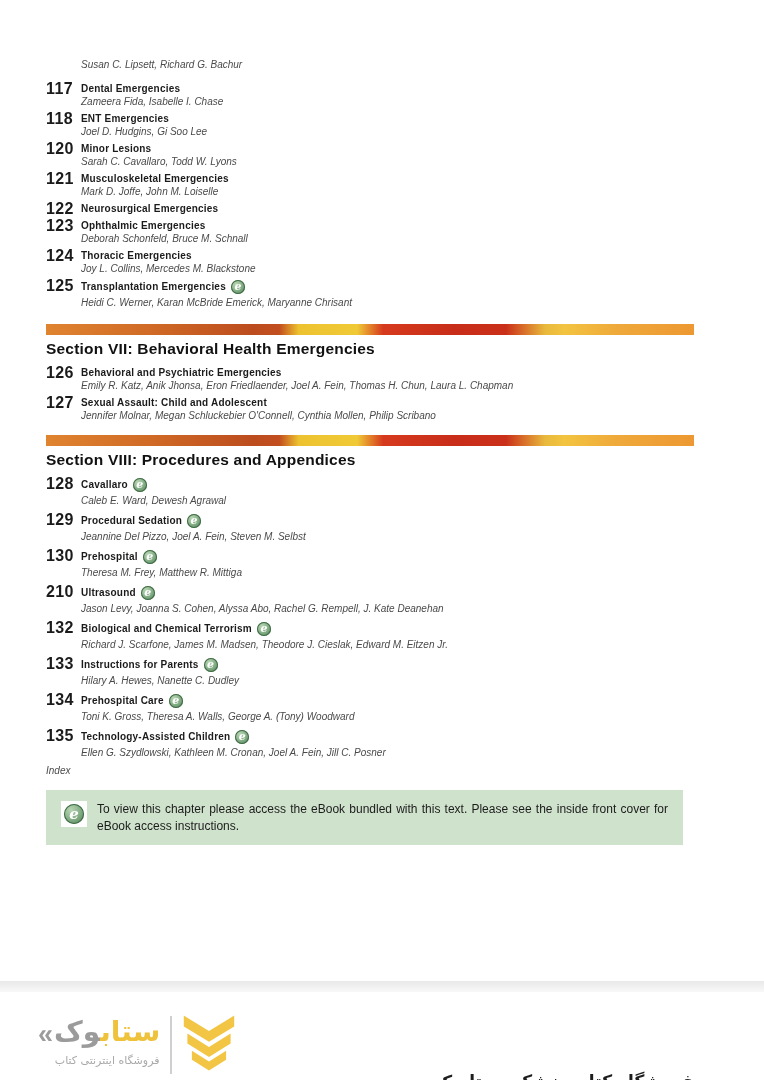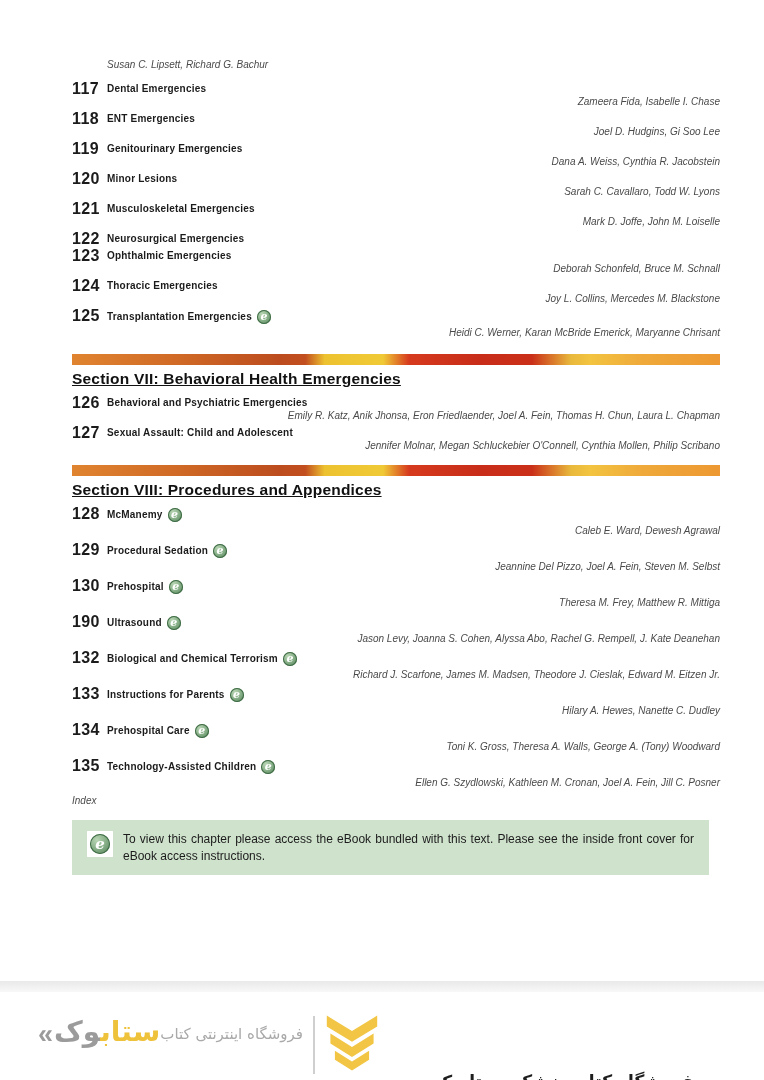--- a/index.html
+++ b/index.html
@@ -1,52 +1,52 @@
 <!DOCTYPE html>
 <html><head>
 <meta charset="utf-8">
 <style>
   html,body{margin:0;padding:0;background:#ffffff;}
   .page{position:relative;width:764px;height:1080px;background:#ffffff;
         font-family:"Liberation Sans",sans-serif;overflow:hidden;}
-  .toc{position:absolute;left:72px;top:59px;width:648px;}
+  .toc{position:absolute;left:46px;top:59px;width:648px;}
   .author-line{font-style:italic;color:#4a4a4a;font-size:10px;line-height:12px;}
   .continued{margin-left:35px;margin-bottom:11px;}
   .chapter-row{display:flex;margin-bottom:4px;}
   .ch-num{width:35px;flex:0 0 35px;font-weight:bold;font-size:16px;line-height:13px;color:#1b1b1b;letter-spacing:.4px;}
-  .ch-body{flex:1;text-align:right;}
+  .ch-body{flex:1;}
   .ch-title-line{display:flex;align-items:center;gap:5px;line-height:13px;min-height:13px;}
   .chapter-row.ebook .ch-title-line{min-height:15px;}
   .ch-title{font-weight:bold;font-size:10px;color:#1b1b1b;letter-spacing:.2px;}
   .ch-authors{font-style:italic;color:#4a4a4a;font-size:10px;line-height:12px;margin-top:1px;}
   .chapter-row.ebook .ch-authors{margin-top:3px;margin-bottom:2px;}
   .e-icon{display:inline-flex;align-items:center;justify-content:center;flex:0 0 auto;
           width:14px;height:14px;border-radius:50%;
           background:radial-gradient(circle at 35% 30%,#b9d6b4,#7fa981 55%,#4c7a52 100%);
           box-shadow:inset 0 0 0 1px #3f6b45;
           color:#ffffff;font-family:"DejaVu Serif",serif;font-style:italic;font-weight:bold;font-size:11px;line-height:14px;}
   .e-icon.big{width:20px;height:20px;font-size:15px;line-height:20px;}
   .section-block{margin-top:13px;}
   .section-bar{height:11px;width:648px;}
-  .section-heading{font-size:15.5px;font-weight:bold;color:#111111;margin:5px 0 8px 0;letter-spacing:.2px;text-decoration:underline;}
+  .section-heading{font-size:15.5px;font-weight:bold;color:#111111;margin:5px 0 8px 0;letter-spacing:.2px;}
   .index-line{font-style:italic;color:#4a4a4a;font-size:10px;line-height:12px;margin-top:2px;}
   .note-box{margin-top:13px;width:637px;box-sizing:border-box;display:flex;gap:10px;
             padding:11px 15px;align-items:flex-start;}
   .note-icon-wrap{width:26px;height:26px;background:#ffffff;display:flex;align-items:center;justify-content:center;flex:0 0 auto;}
   .note-text{margin:0;font-size:12px;line-height:16.5px;color:#1c1c1c;text-align:justify;}
   .page-edge{position:absolute;left:0;top:981px;width:764px;height:11px;
              background:linear-gradient(#e9e9e9,#f8f8f8);}
   
   .logo{position:absolute;left:38px;top:1013px;display:flex;align-items:flex-start;cursor:pointer;}
   .guillemet{color:#9b9b9b;font-size:27px;font-weight:bold;line-height:42px;margin-right:1px;}
-  .wordmark-col{display:flex;flex-direction:row;align-items:center;}
+  .wordmark-col{display:flex;flex-direction:column;align-items:center;}
   .wordmark{direction:rtl;font-family:"DejaVu Sans",sans-serif;font-weight:bold;font-size:28px;line-height:38px;white-space:nowrap;}
   .wm-yellow{color:#EFC23B;}
   .wm-gray{color:#9b9b9b;}
-  .logo-caption{font-family:"DejaVu Sans",sans-serif;color:#a9a9a9;font-size:15px;line-height:14px;margin-top:3px;white-space:nowrap;text-align:center;}
+  .logo-caption{font-family:"DejaVu Sans",sans-serif;color:#a9a9a9;font-size:11px;line-height:14px;margin-top:3px;white-space:nowrap;text-align:center;}
   .logo-divider{width:2px;height:58px;background:#cfcfcf;margin:3px 10px 0 10px;}
   .emblem{display:block;margin-top:2px;}
   .emblem path{fill:#F2C644;}
   .footer-right{position:absolute;right:16px;top:1070px;width:368px;text-align:center;}
   .store-title{font-family:"DejaVu Sans",sans-serif;font-weight:bold;font-size:17px;line-height:22px;color:#1e1e1e;direction:rtl;}
   .website{font-weight:bold;font-size:19px;letter-spacing:7px;color:#2d2d2d;margin-top:7px;white-space:nowrap;cursor:pointer;}
   .website .accent{color:#EFC23B;}
 </style>
 </head>
 <body>
@@ -69,29 +69,20 @@
         <div class="chapter-row">
           <span class="ch-num">118</span>
           <div class="ch-body">
             <div class="ch-title-line">
               <span class="ch-title">ENT Emergencies</span>
             </div>
             <div class="ch-authors">Joel D. Hudgins, Gi Soo Lee</div>
           </div>
         </div>
         <div class="chapter-row">
-          <span class="ch-num">119</span>
-          <div class="ch-body">
-            <div class="ch-title-line">
-              <span class="ch-title">Genitourinary Emergencies</span>
-            </div>
-            <div class="ch-authors">Dana A. Weiss, Cynthia R. Jacobstein</div>
-          </div>
-        </div>
-        <div class="chapter-row">
           <span class="ch-num">120</span>
           <div class="ch-body">
             <div class="ch-title-line">
               <span class="ch-title">Minor Lesions</span>
             </div>
             <div class="ch-authors">Sarah C. Cavallaro, Todd W. Lyons</div>
           </div>
         </div>
         <div class="chapter-row">
           <span class="ch-num">121</span>
@@ -163,21 +154,21 @@
             </div>
           </div>
         </section>
         <section class="section-block">
           <div class="section-bar" style="background: linear-gradient(90deg, rgb(224, 132, 48) 0%, rgb(208, 106, 38) 16%, rgb(188, 76, 30) 32%, rgb(194, 78, 31) 36%, rgb(237, 194, 48) 39%, rgb(240, 202, 54) 48%, rgb(214, 58, 30) 52%, rgb(199, 45, 25) 63%, rgb(202, 48, 25) 71%, rgb(232, 185, 60) 77%, rgb(243, 196, 64) 80%, rgb(239, 169, 58) 88%, rgb(237, 152, 50) 100%);"></div>
           <h2 class="section-heading">Section VIII: Procedures and Appendices</h2>
           <div class="chapter-row ebook">
             <span class="ch-num">128</span>
             <div class="ch-body">
               <div class="ch-title-line">
-                <span class="ch-title">McManemy</span>
+                <span class="ch-title">Cavallaro</span>
                 <span class="e-icon">e</span>
               </div>
               <div class="ch-authors">Caleb E. Ward, Dewesh Agrawal</div>
             </div>
           </div>
           <div class="chapter-row ebook">
             <span class="ch-num">129</span>
             <div class="ch-body">
               <div class="ch-title-line">
                 <span class="ch-title">Procedural Sedation</span>
@@ -190,21 +181,21 @@
             <span class="ch-num">130</span>
             <div class="ch-body">
               <div class="ch-title-line">
                 <span class="ch-title">Prehospital</span>
                 <span class="e-icon">e</span>
               </div>
               <div class="ch-authors">Theresa M. Frey, Matthew R. Mittiga</div>
             </div>
           </div>
           <div class="chapter-row ebook">
-            <span class="ch-num">190</span>
+            <span class="ch-num">210</span>
             <div class="ch-body">
               <div class="ch-title-line">
                 <span class="ch-title">Ultrasound</span>
                 <span class="e-icon">e</span>
               </div>
               <div class="ch-authors">Jason Levy, Joanna S. Cohen, Alyssa Abo, Rachel G. Rempell, J. Kate Deanehan</div>
             </div>
           </div>
           <div class="chapter-row ebook">
             <span class="ch-num">132</span>

